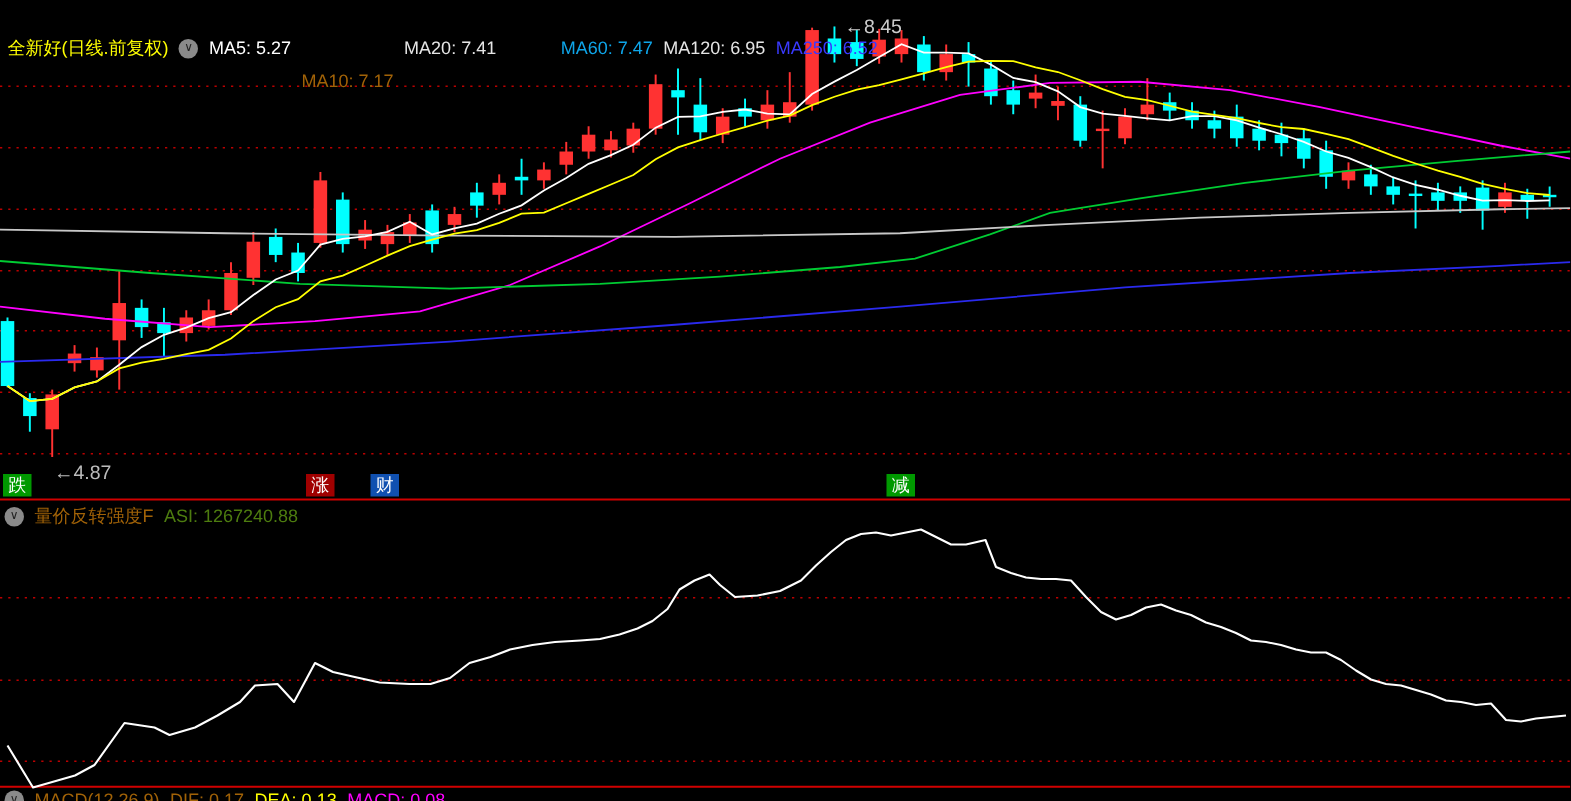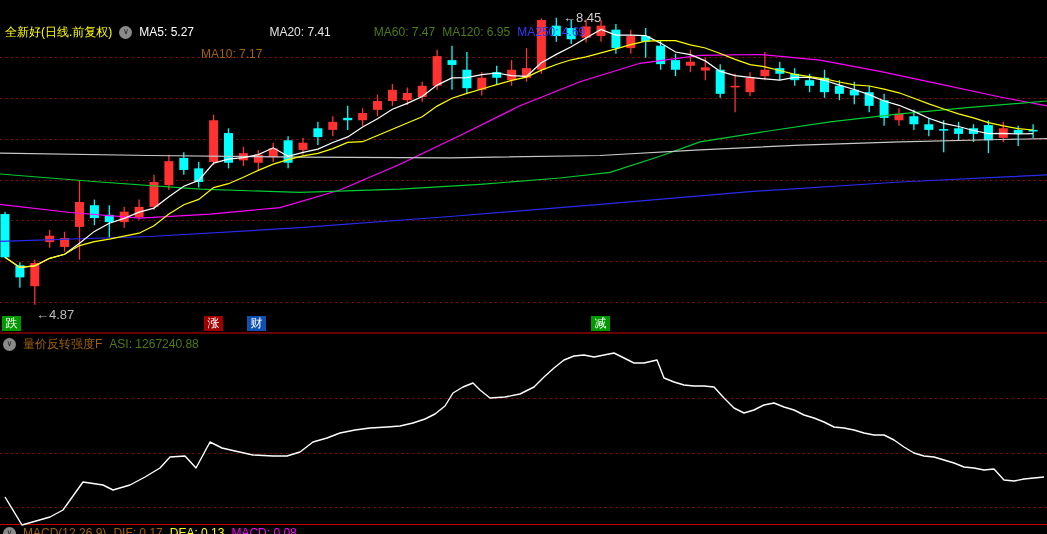--- a/index.html
+++ b/index.html
@@ -219,23 +219,23 @@
         <polyline points="5,497 22,525 50,517 63,510 83,482 103,485 113,490 130,485 145,477 160,468 170,457 185,456 196,468 210,442 222,448 235,451 253,455 273,456 287,456 300,452 313,442 327,438 340,433 355,430 370,428 387,427 400,426 413,423 425,419 435,414 445,406 453,393 463,387 473,383 480,390 490,398 505,397 520,394 534,387 544,377 554,368 564,360 574,356 584,355 594,357 604,355 614,353 624,358 634,363 644,363 657,360 664,378 674,382 684,385 694,386 704,386 714,387 724,398 734,408 744,413 754,410 764,405 774,403 784,407 794,410 804,415 814,418 824,422 834,427 844,428 854,430 864,433 874,435 884,435 894,440 904,447 914,453 924,456 934,457 944,460 954,463 964,467 974,468 984,470 994,469 1004,480 1014,481 1024,479 1034,478 1044,477" fill="none" stroke="#ffffff" stroke-width="1.4" stroke-linejoin="round"></polyline>
       </g>
     </svg>
 
   <div class="hdr" id="main-header">
     <span class="sym">全新好(日线.前复权)</span>
     <span class="collapse">∨</span>
     <span class="ma-label" style="color: rgb(255, 255, 255);">MA5: 5.27</span>
     <span class="ma-label" style="color: #a16207; margin-top: 44px;">MA10: 7.17</span>
     <span class="ma-label" style="color: #e5e5e5;">MA20: 7.41</span>
-    <span class="ma-label" style="color: #4d7c0f; padding-left: 36px;">MA60: 7.47</span>
-    <span class="ma-label" style="color: #4d7c0f;">MA120: 6.95</span>
-    <span class="ma-label" style="color: rgb(58, 58, 255);">MA250: 4.69</span>
+    <span class="ma-label" style="color: #0ea5e9; padding-left: 36px;">MA60: 7.47</span>
+    <span class="ma-label" style="color: #e5e5e5;">MA120: 6.95</span>
+    <span class="ma-label" style="color: rgb(58, 58, 255);">MA250: 6.52</span>
   </div>
 
   <div id="status-bar">
       <div class="tag" style="left: 2px; background: rgb(0, 153, 0);">跌</div>
       <div class="tag" style="left: 204px; background: rgb(160, 0, 0);">涨</div>
       <div class="tag" style="left: 247px; background: rgb(16, 80, 176);">财</div>
       <div class="tag" style="left: 591px; background: rgb(0, 153, 0);">减</div>
     </div>
 
   <div class="hdr" id="asi-header">

